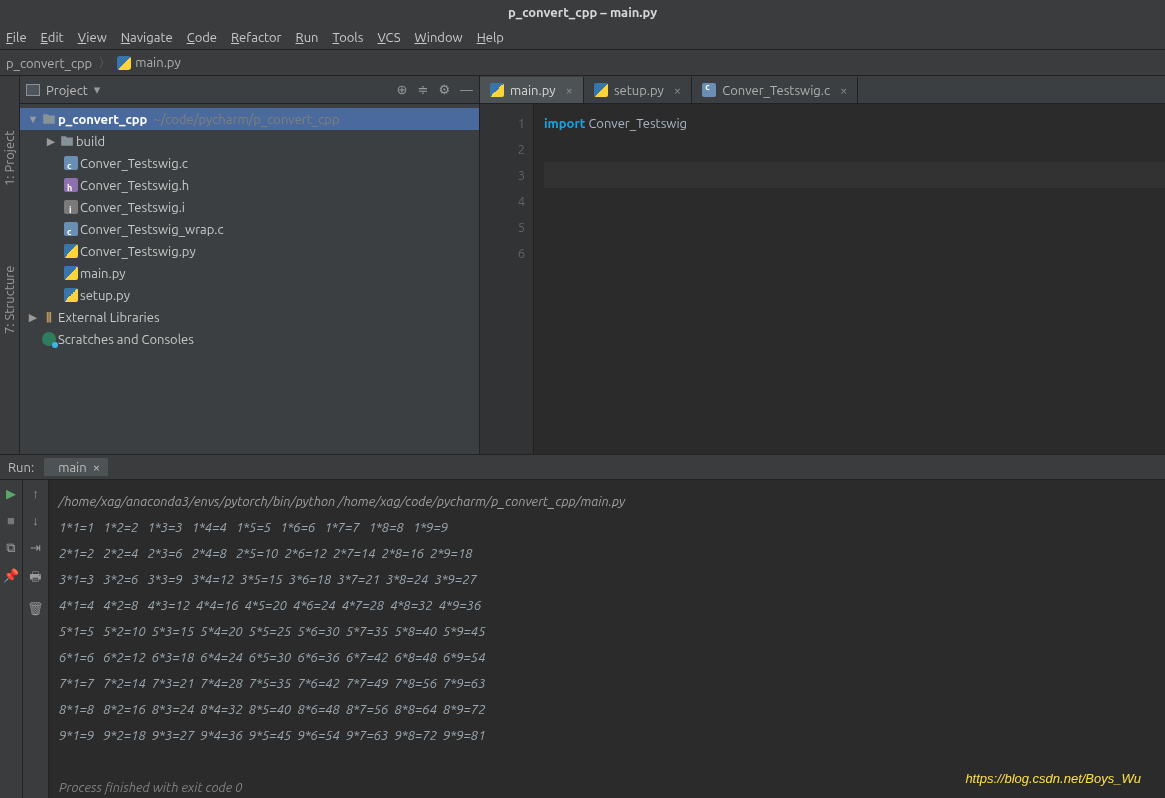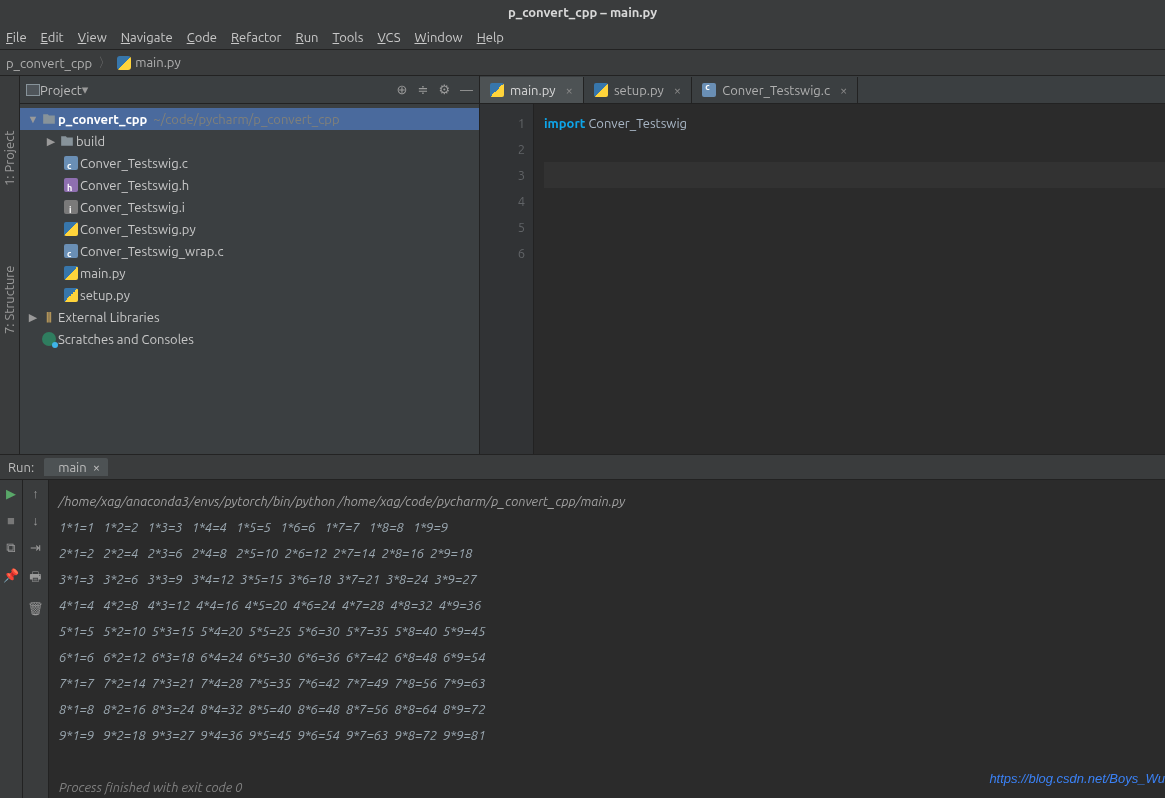--- a/index.html
+++ b/index.html
@@ -10,21 +10,21 @@
 .menubar span u { text-decoration:underline; }
 .navbar { height:26px; background:#3a3c3d; display:flex; align-items:center; padding:0 6px; gap:6px; border-bottom:1px solid #222; }
 .navbar .crumb { color:#b0b0b0; }
 .navbar .sep { color:#707070; }
 .navbar .pyicon { display:inline-block; width:14px; height:14px; background:linear-gradient(135deg,#3776ab 50%, #ffd43b 50%); border-radius:3px; vertical-align:middle; margin-right:4px; }
 .main { display:flex; height:378px; }
 .leftrail { width:20px; background:#3a3c3d; border-right:1px solid #222; position:relative; color:#9a9a9a; font-size:11px; }
 .leftrail .rot { position:absolute; left:2px; transform:rotate(-90deg); transform-origin:left top; white-space:nowrap; }
 .project-panel { width:460px; background:#3b3f41; border-right:1px solid #222; display:flex; flex-direction:column; }
 .project-head { height:28px; display:flex; align-items:center; padding:0 6px; border-bottom:1px solid #222; }
-.project-head .ttl { flex:1; display:flex; align-items:center; color:#bdbdbd; }
+.project-head .ttl { flex:1; display:flex; align-items:center; gap:6px; color:#bdbdbd; }
 .project-head .icons { display:flex; gap:10px; color:#9a9a9a; }
 .project-head .icons span { cursor:pointer; }
 .tree { padding:4px 0; line-height:22px; color:#c8c8c8; }
 .tree .row { display:flex; align-items:center; padding-left:6px; white-space:nowrap; }
 .tree .row.sel { background:#4a6a9d; color:#fff; }
 .tree .arrow { width:14px; text-align:center; color:#9a9a9a; font-size:11px; }
 .tree .ficon { width:18px; display:inline-flex; align-items:center; justify-content:center; }
 .tree .ficon svg { width:14px; height:14px; }
 .tree .path { color:#80807a; margin-left:6px; }
 .indent1 { padding-left:24px !important; }
@@ -45,21 +45,21 @@
 .num { color:#6897bb; }
 .caret { display:inline-block; width:0; height:18px; vertical-align:middle; }
 .runhead { height:26px; background:#3a3c3d; border-top:1px solid #232323; border-bottom:1px solid #222; display:flex; align-items:center; padding:0 8px; gap:10px; color:#bdbdbd; }
 .runhead .tabr { display:flex; align-items:center; gap:6px; padding:2px 8px; background:#4d5254; border-radius:2px 2px 0 0; }
 .runpanel { display:flex; height:318px; background:#2b2b2b; }
 .runrail { width:23px; background:#3a3c3d; border-right:1px solid #222; display:flex; flex-direction:column; align-items:center; padding-top:6px; gap:12px; color:#9a9a9a; }
 .runrail2 { width:26px; background:#3a3c3d; border-right:1px solid #222; display:flex; flex-direction:column; align-items:center; padding-top:6px; gap:12px; color:#9a9a9a; }
 .console { flex:1; padding:8px 10px; font-family:"JetBrains Mono","Consolas",monospace; font-size:14px; line-height:26px; color:#9aa7b0; overflow:hidden; position:relative; white-space:pre;font-style:italic; }
 .console .cmd { color:#a0a0a0; }
 .console .exit { color:#808080; }
-.watermark { position:absolute; right:0; bottom:6px; color:#3b82f6; font-size:13px; font-family:Arial,sans-serif; }
+.watermark { position:absolute; right:24px; bottom:6px; color:#fde047; font-size:13px; font-family:Arial,sans-serif; }
 .folder-icon { fill:#87939a; }
 .pyfile { display:inline-block; width:14px; height:14px; background:linear-gradient(135deg,#3776ab 50%, #ffd43b 50%); border-radius:2px; }
 .cfile { display:inline-block; width:14px; height:14px; background:#6a8fb5; border-radius:2px; position:relative; }
 .cfile::after { content:"c"; position:absolute; font-size:9px; color:#fff; left:3px; top:-1px; font-weight:bold; }
 .hfile { display:inline-block; width:14px; height:14px; background:#8e6fb0; border-radius:2px; position:relative; }
 .hfile::after { content:"h"; position:absolute; font-size:9px; color:#fff; left:3px; top:-1px; font-weight:bold; }
 .ifile { display:inline-block; width:14px; height:14px; background:#7a7a7a; border-radius:2px; position:relative; }
 .ifile::after { content:"i"; position:absolute; font-size:9px; color:#fff; left:5px; top:-1px; font-weight:bold; }
 .libicon { color:#b19459; font-weight:bold; }
 .scricon { display:inline-block; width:14px; height:14px; background:#2f7d5f; border-radius:7px; position:relative; }
@@ -146,29 +146,29 @@
             <span>Conver_Testswig.h</span>
           </div>
           <div class="row indent2">
             <span class="ficon">
               <span class="ifile"></span>
             </span>
             <span>Conver_Testswig.i</span>
           </div>
           <div class="row indent2">
             <span class="ficon">
+              <span class="cfile"></span>
+            </span>
+            <span>Conver_Testswig_wrap.c</span>
+          </div>
+          <div class="row indent2">
+            <span class="ficon">
               <span class="pyfile"></span>
             </span>
             <span>Conver_Testswig.py</span>
-          </div>
-          <div class="row indent2">
-            <span class="ficon">
-              <span class="cfile"></span>
-            </span>
-            <span>Conver_Testswig_wrap.c</span>
           </div>
           <div class="row indent2">
             <span class="ficon">
               <span class="pyfile"></span>
             </span>
             <span>main.py</span>
           </div>
           <div class="row indent2">
             <span class="ficon">
               <span class="pyfile"></span>

